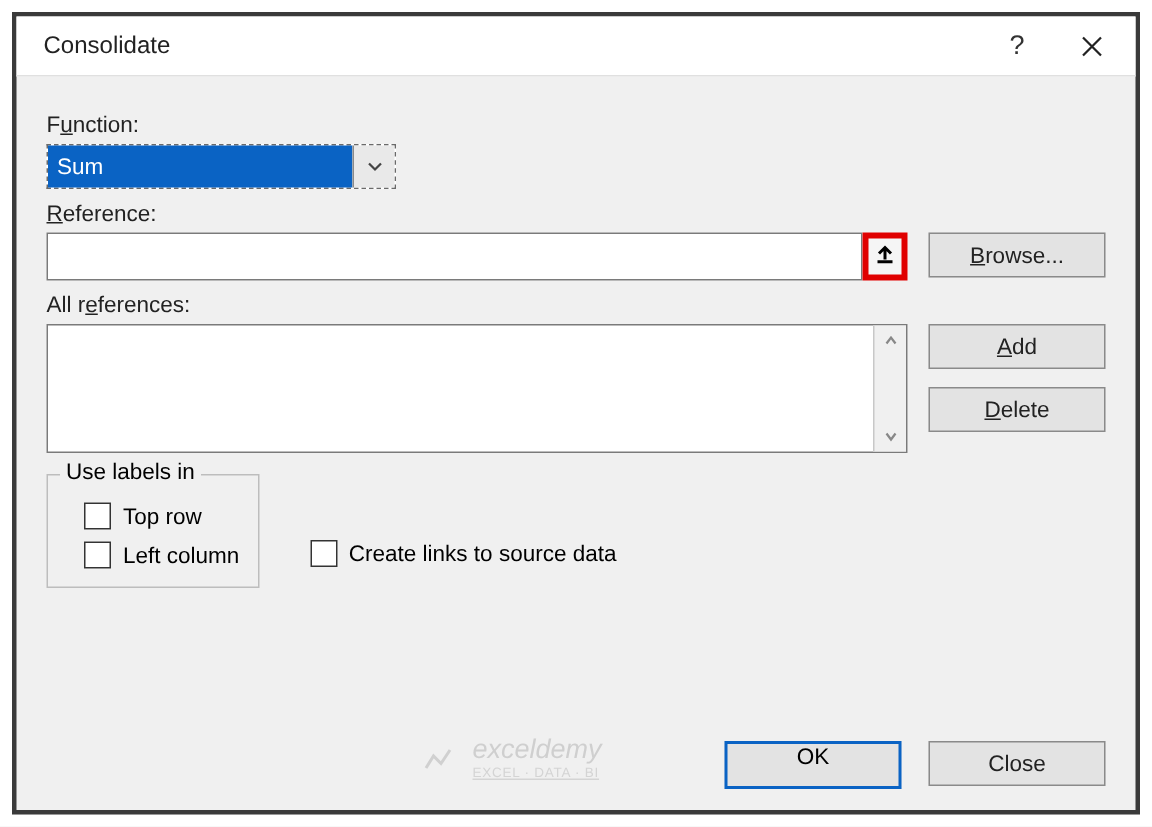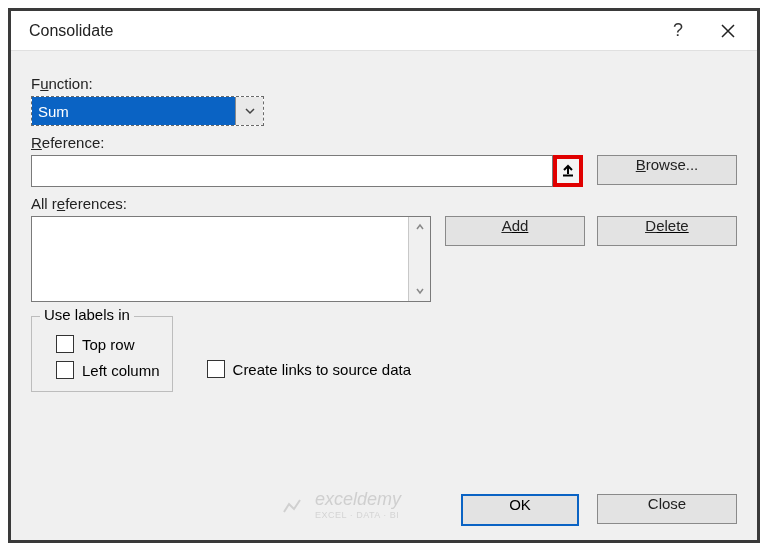--- a/index.html
+++ b/index.html
@@ -69,38 +69,38 @@
   .ref-wrap { display:flex; flex:1; }
   .collapse-btn {
     width: 30px; height: 32px;
     border: 1px solid #7a7a7a;
     background: #f5f5f5;
     display:flex; align-items:center; justify-content:center;
     border-left: none;
   }
   .highlight-red { border: 4px solid #e00000; }
   .btn {
-    width: 140px; height: 30px;
+    width: 118px; height: 30px;
     border: 1px solid #8a8a8a;
     background: #e3e3e3;
-    display:flex; justify-content:center;
+    display:flex; align-items:center; justify-content:center;
     color: #222;
   }
   .btn .u { text-decoration: underline; }
   .listbox {
     flex:1;
     height: 86px;
     border: 1px solid #7a7a7a;
     background: #fff;
     display:flex;
   }
   .listbox .lb-inner { flex:1; }
   .scroll-col { width: 22px; display:flex; flex-direction:column; justify-content:space-between; align-items:center; background:#f0f0f0; border-left:1px solid #c8c8c8; }
   .scroll-arrow { width:100%; height:20px; display:flex; align-items:center; justify-content:center; color:#666; }
-  .side-col { display:flex; flex-direction:row; gap:12px;text-decoration:underline; }
+  .side-col { display:flex; flex-direction:column; gap:12px; }
   .groupbox {
     margin-top: 14px;
     display:inline-block;
     border: 1px solid #bdbdbd;
     padding: 10px 12px 12px 12px;
     position: relative;
   }
   .groupbox .legend {
     position:absolute;
     top: -11px; left: 8px;
@@ -128,21 +128,21 @@
     display:flex; align-items:flex-start; justify-content:center;
   }
   .watermark {
     position:absolute;
     left: 270px; bottom: 20px;
     color: #cfcfcf;
     font-size: 18px;
     font-style: italic;
     display:flex; align-items:center; gap:12px;
   }
-  .watermark .sub { font-size:9px; font-style:normal; color:#d4d4d4; letter-spacing:0.5px;}
+  .watermark .sub { font-size:9px; font-style:normal; color:#d4d4d4; letter-spacing:0.5px;text-decoration:underline;}
 </style>
 </head>
 <body>
 
 <div class="dialog">
   <div class="titlebar">
     <span class="title">Consolidate</span>
     <div class="tbtn">?</div>
     <div class="tbtn">
       <svg width="16" height="16" viewBox="0 0 16 16">

